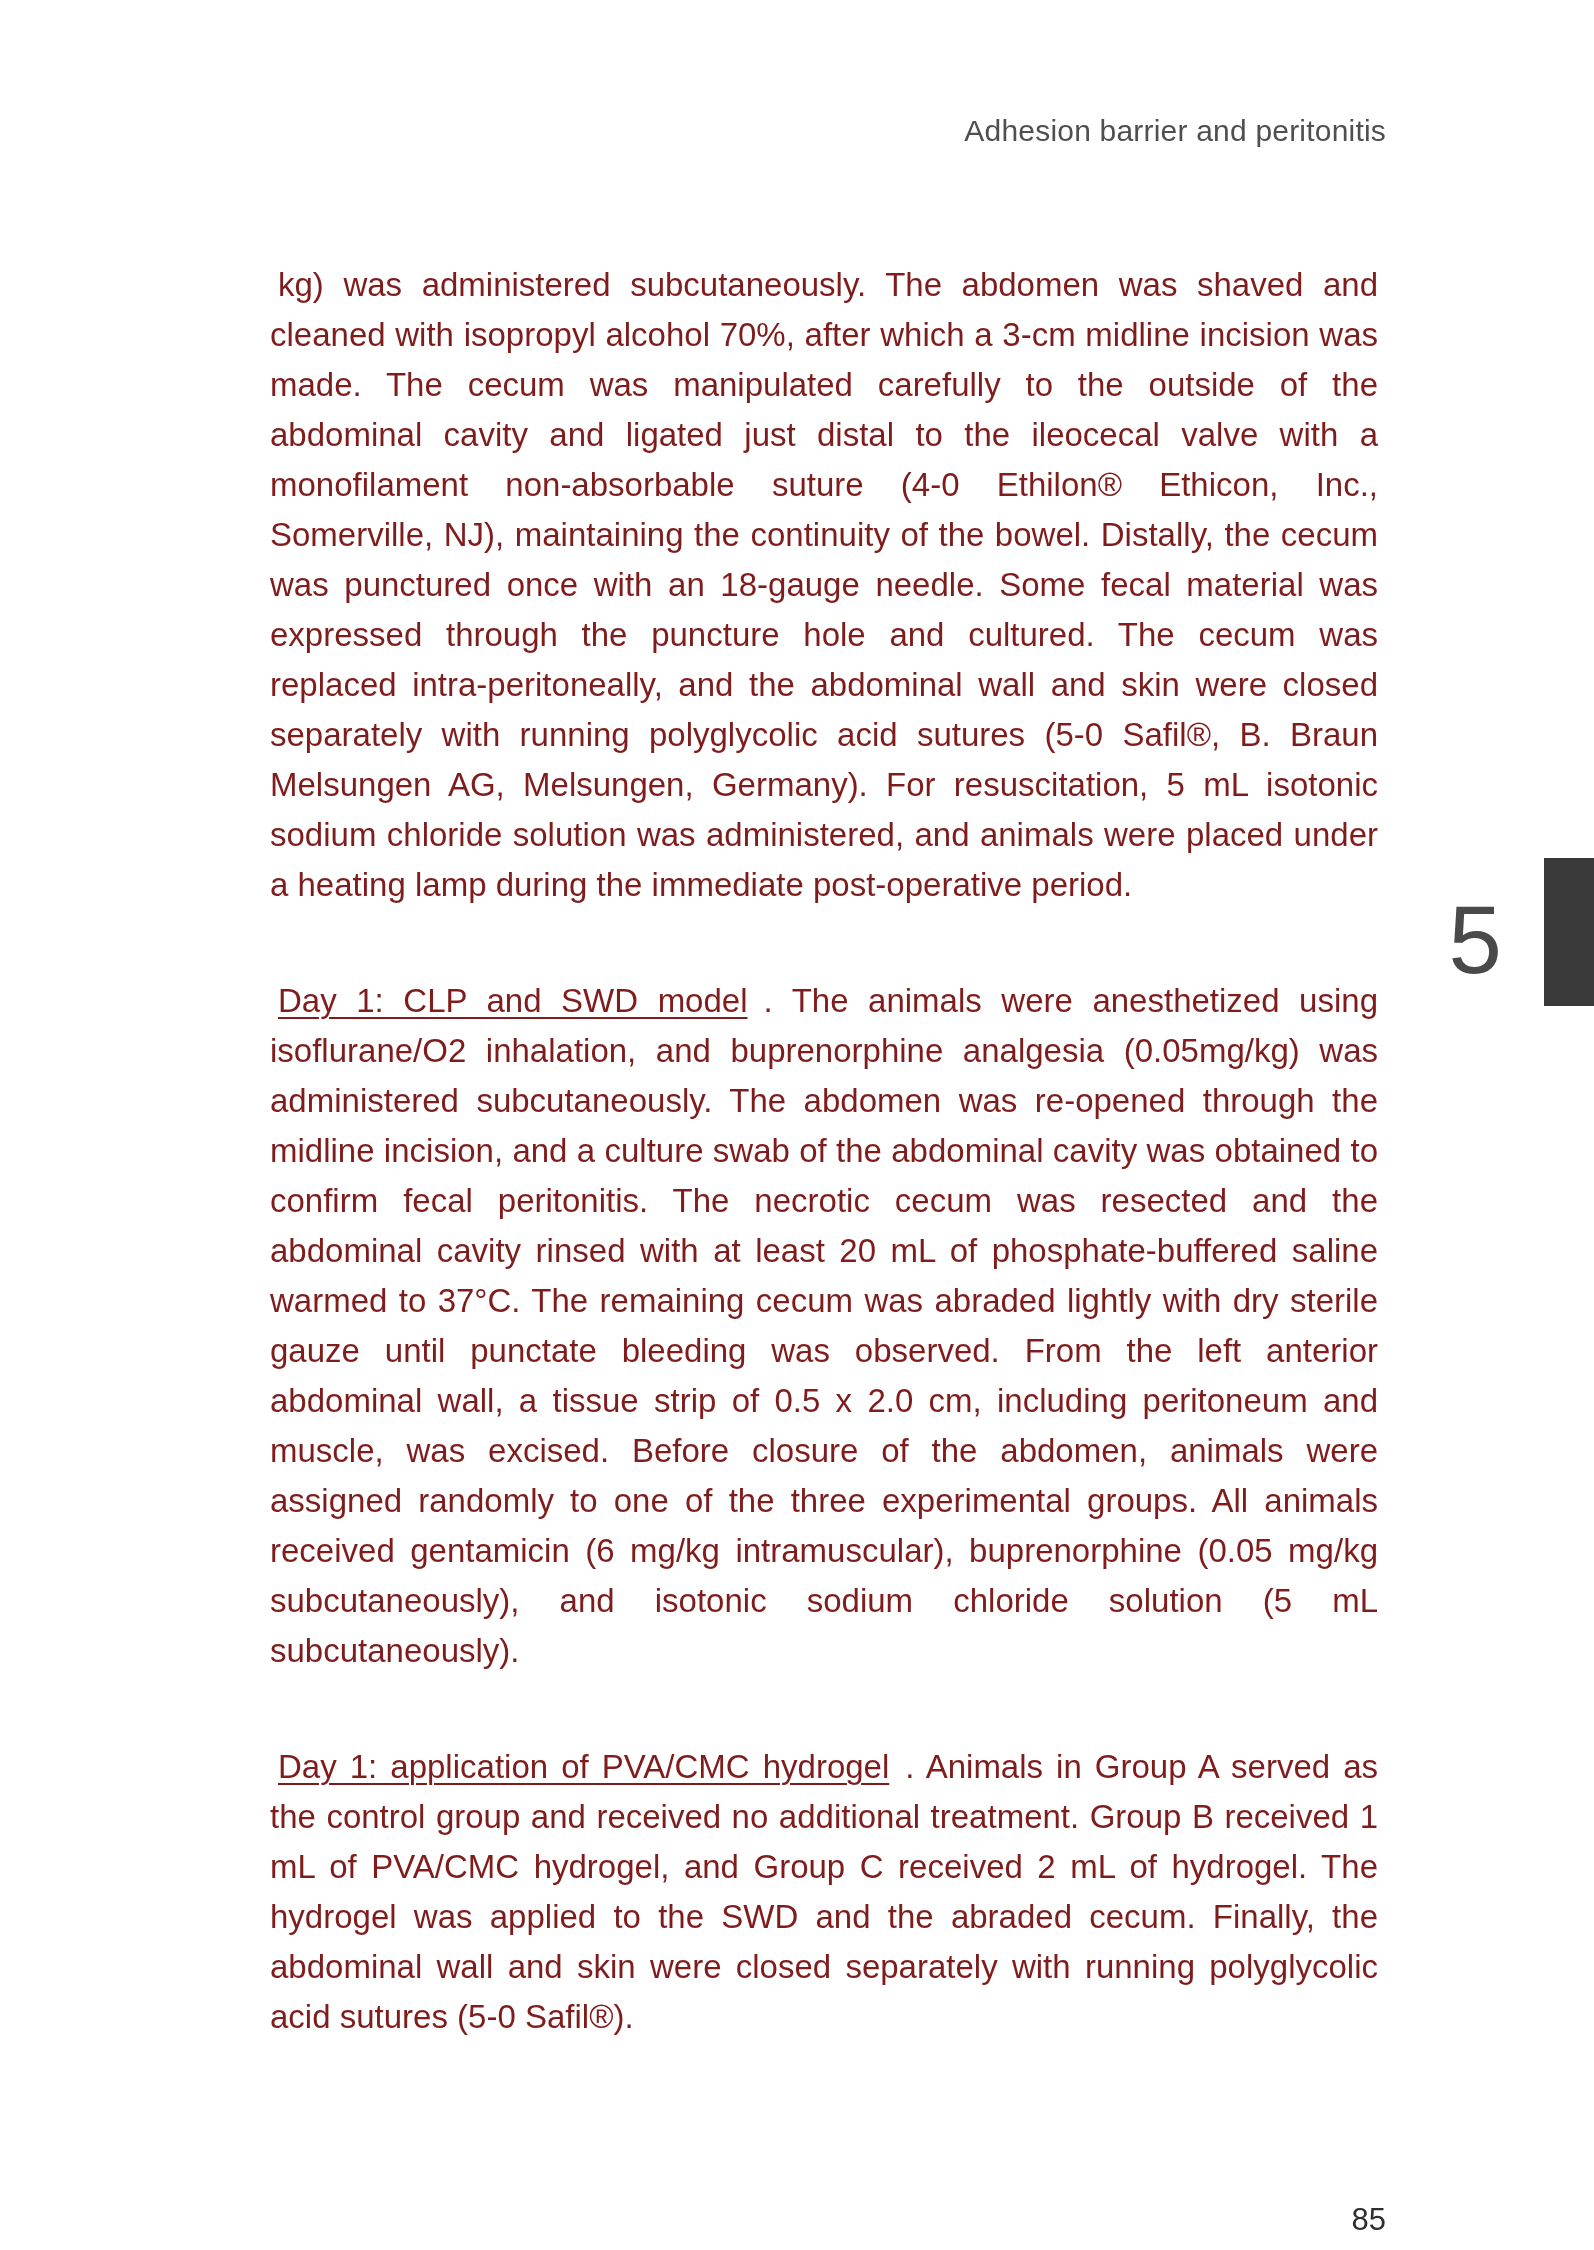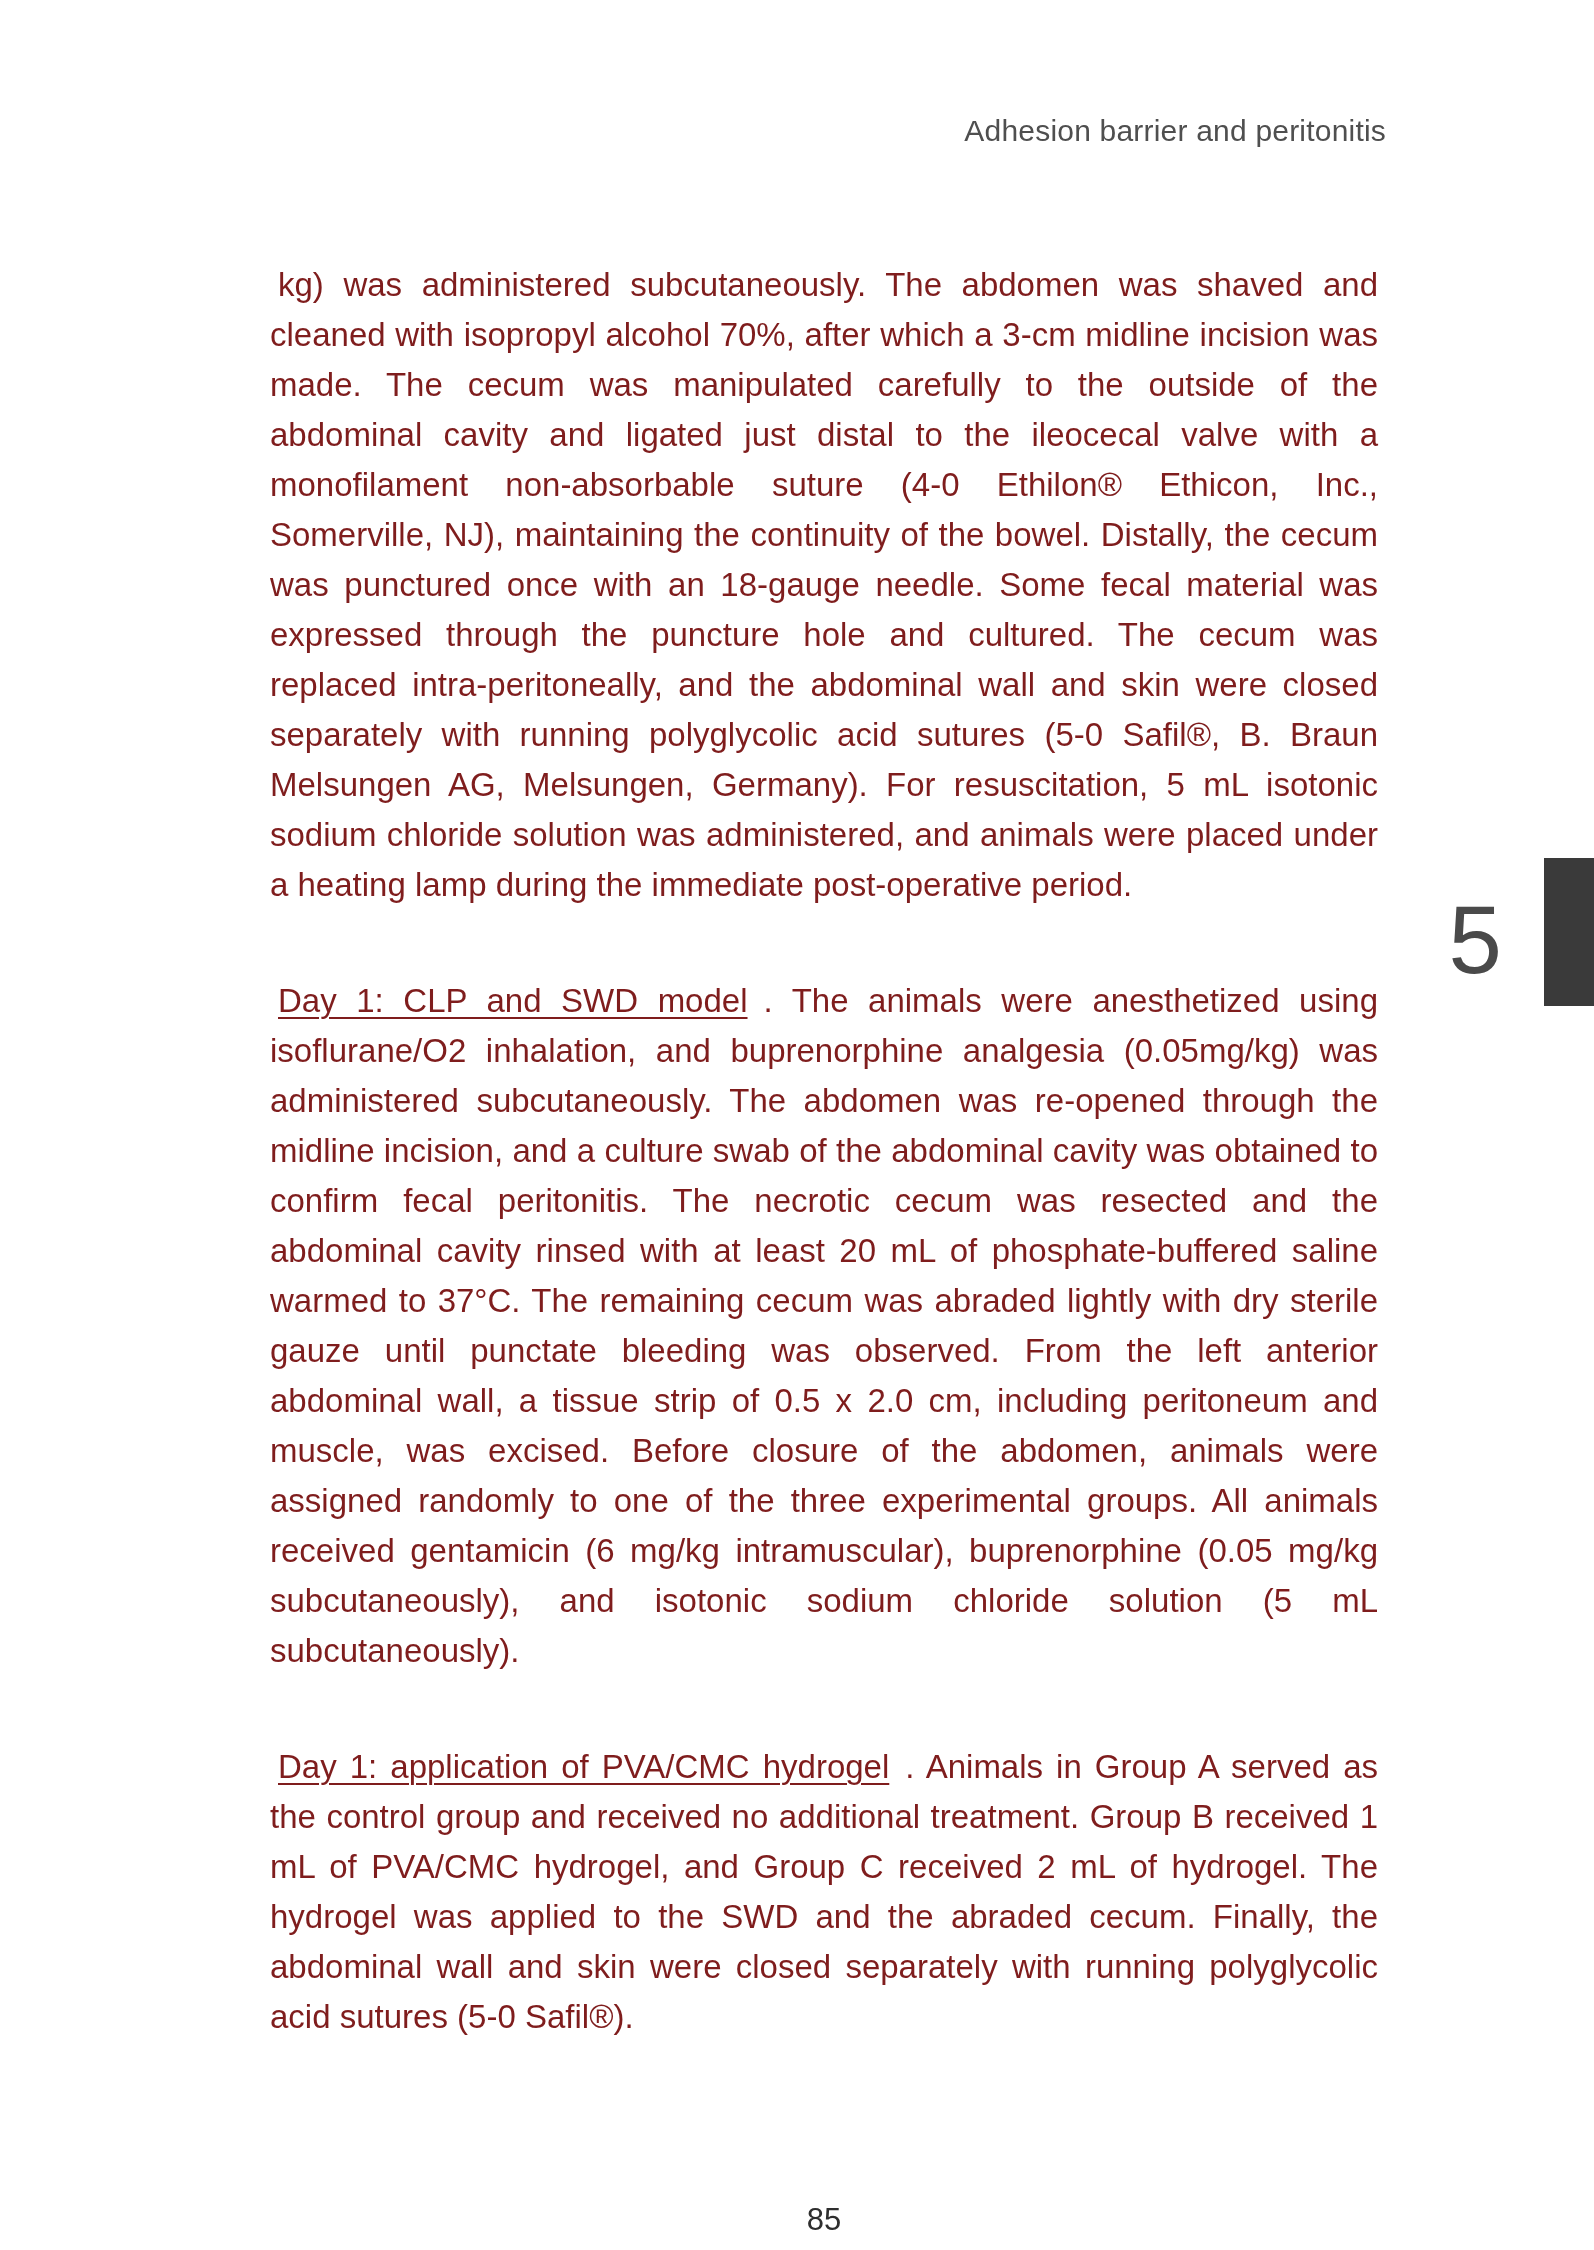--- a/index.html
+++ b/index.html
@@ -60,21 +60,21 @@
     right: 0;
     width: 66px;
     height: 148px;
     background: #3a3a3a;
   }
   .page-number {
     position: absolute;
     top: 2178px;
     left: 238px;
     width: 1140px;
-    text-align: center;
+    text-align: right;
     font-size: 31px;
     color: #2e2e2e;
   }
 </style>
 </head>
 <body>
 
 <div class="page">
 
   <div class="running-header">Adhesion barrier and peritonitis</div>

